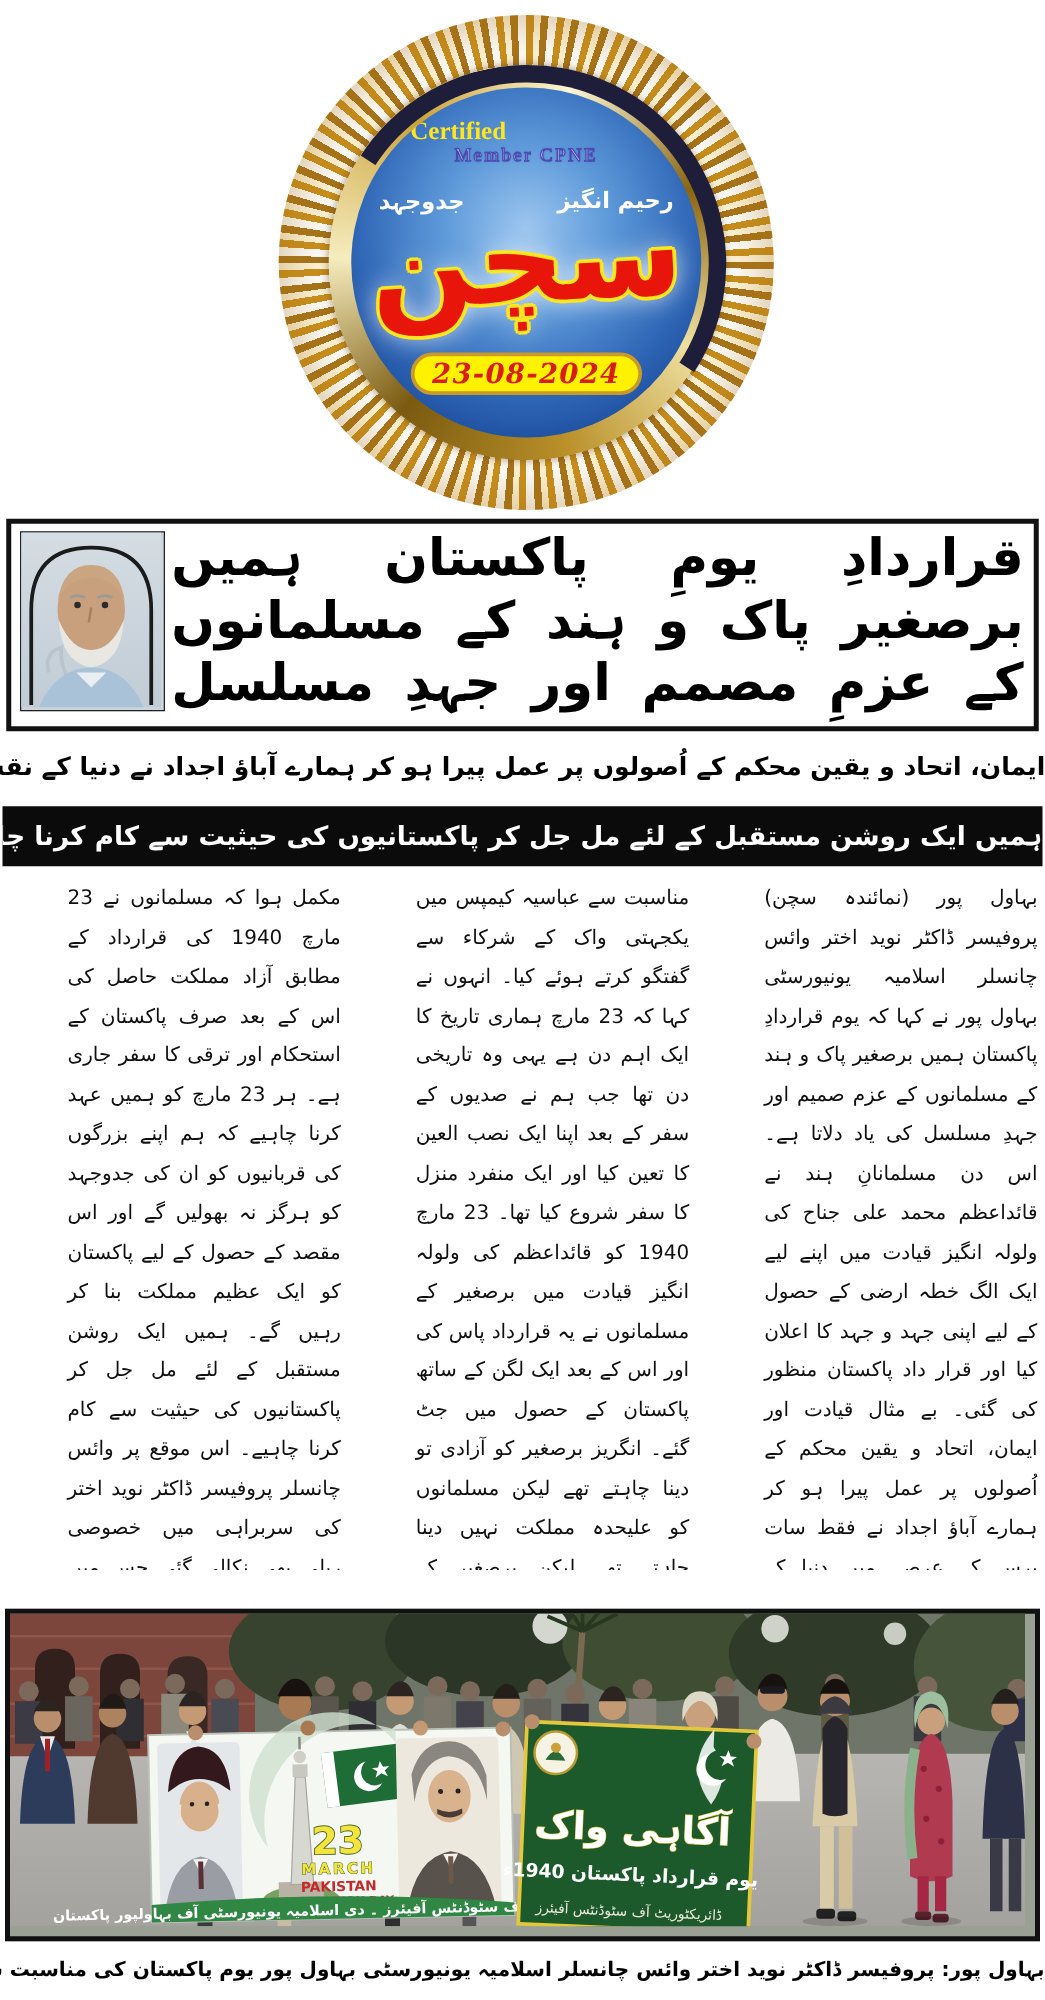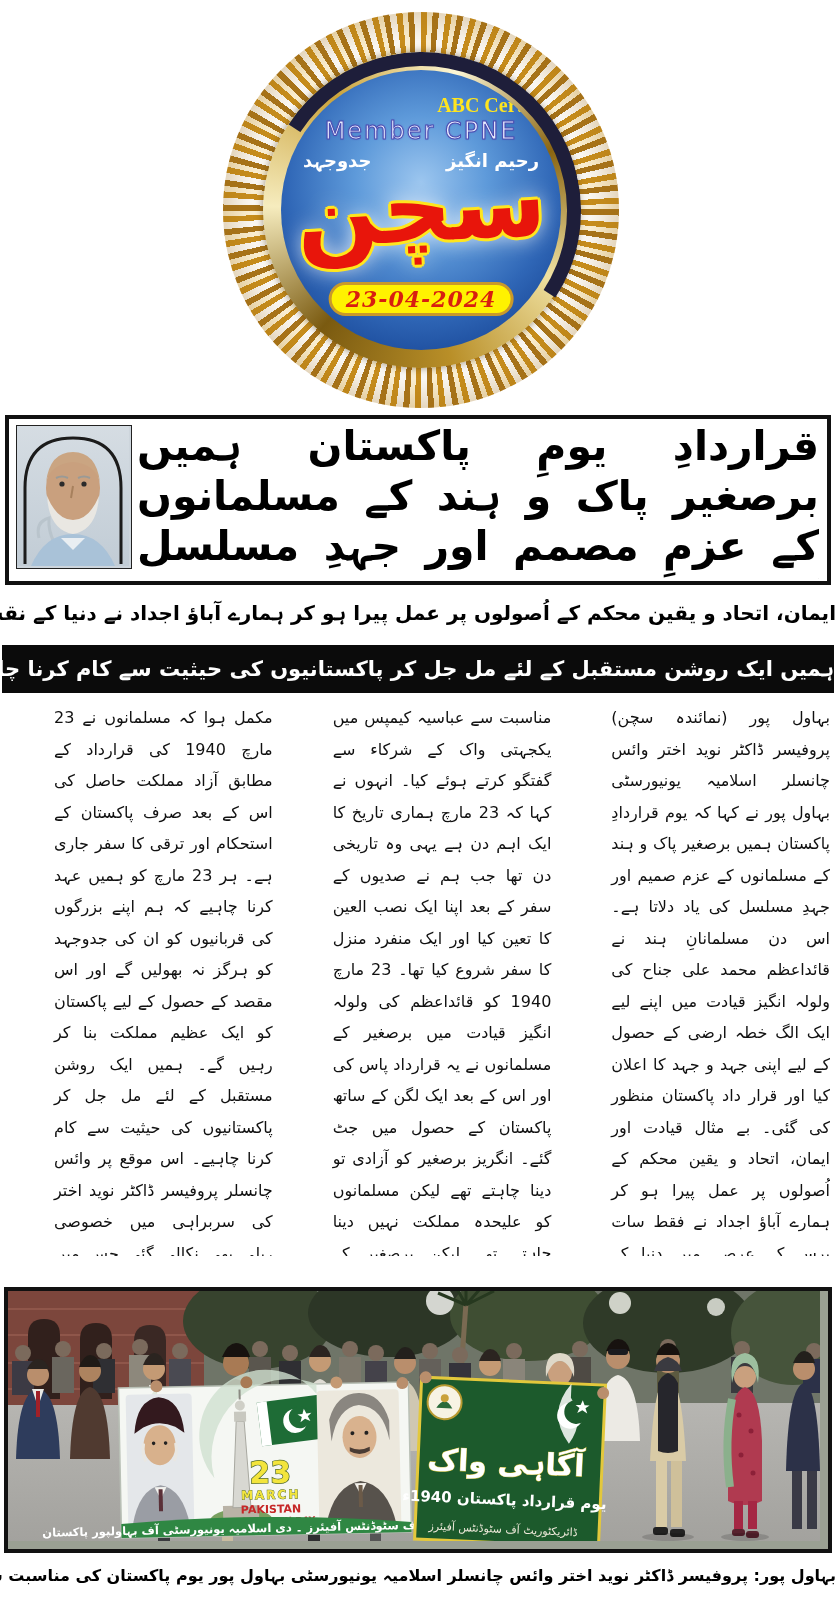--- a/index.html
+++ b/index.html
@@ -11,24 +11,24 @@
   .sunburst{position:absolute;inset:0;border-radius:50%;
     background:repeating-conic-gradient(from 0deg,#c98f1d 0deg 1.8deg,#fff6dc 1.8deg 3.4deg,#a8741a 3.4deg 5.2deg,#ffffff 5.2deg 7.2deg);
     box-shadow:inset 0 0 46px rgba(160,110,20,.55);}
   .gold-ring{position:absolute;left:40px;top:40px;width:316px;height:316px;border-radius:50%;
     background:conic-gradient(from 220deg,#7a5a10,#f6ecbe,#caa23a,#fdf7d6,#8a6512,#efe0a0,#b98f28,#7a5a10);
     box-shadow:0 0 8px rgba(90,60,10,.6);}
   .ring-shadow{position:absolute;left:40px;top:40px;width:290px;height:290px;border-radius:50%;
     border:14px solid transparent;border-right-color:#1e1e3a;border-top-color:#1e1e3a;transform:rotate(-12deg);}
   .blue-disc{position:absolute;left:58px;top:58px;width:280px;height:280px;border-radius:50%;overflow:hidden;
     background:radial-gradient(circle at 50% 40%,#9cc6ef 0%,#5e9ada 30%,#2f66b6 62%,#1c4c9c 82%,#143d86 100%);}
-  .abc{position:absolute;top:24px;width:100%;text-align:right;color:#ffe51e;
+  .abc{position:absolute;top:24px;width:100%;text-align:left;color:#ffe51e;
     font-family:"Liberation Serif","DejaVu Serif","DejaVu Sans",serif;font-weight:bold;font-size:20px;}
-  .cpne{position:absolute;top:47px;width:100%;text-align:center;color:#e9edff;font-size:24px;letter-spacing:2px;
-    -webkit-text-stroke:1px #4a4ab0;text-shadow:0 0 2px #4a4ab0;}
+  .cpne{position:absolute;top:47px;width:100%;text-align:center;color:#e9edff;font-size:15px;letter-spacing:2px;
+    -webkit-text-stroke:1px #4a4ab0;text-shadow:0 0 2px #4a4ab0;font-family:Liberation Serif, serif;}
   .urdu-row{position:absolute;top:80px;left:22px;right:22px;display:flex;justify-content:space-between;
     direction:rtl;color:#ffffff;font-size:18px;font-weight:bold;}
   .paper-name{position:absolute;top:72px;left:0;width:100%;height:132px;line-height:132px;text-align:center;
     font-size:96px;font-weight:bold;color:#e8150b;transform:rotate(-3deg);
     text-shadow:3px 0 0 #ffe51e,-3px 0 0 #ffe51e,0 3px 0 #ffe51e,0 -3px 0 #ffe51e,
       2px 2px 0 #ffe51e,-2px -2px 0 #ffe51e,2px -2px 0 #ffe51e,-2px 2px 0 #ffe51e,
       0 0 22px rgba(255,255,255,.95);}
   .date-pill{position:absolute;top:212px;left:50%;transform:translateX(-50%);
     background:#fff200;border:3px solid #c9992a;border-radius:18px;padding:1px 14px;
     color:#d81e10;font-weight:bold;font-style:italic;font-size:22px;letter-spacing:1px;
@@ -66,21 +66,21 @@
     <div class="gold-ring"></div>
     <div class="ring-shadow"></div>
     <div class="blue-disc">
       <div class="abc">ABC Certified</div>
       <div class="cpne">Member CPNE</div>
       <div class="urdu-row">
         <span>رحیم انگیز</span>
         <span>جدوجہد</span>
       </div>
       <div class="paper-name">سچن</div>
-      <div class="date-pill">23-04-2024</div>
+      <div class="date-pill">23-08-2024</div>
     </div>
   </div>
 
   <div class="headline-box">
     <div class="col-photo">
       <svg width="112" height="140" viewBox="0 0 112 140">
         <rect width="112" height="140" fill="#cdd5dc"></rect>
         <rect width="112" height="140" fill="url(#pgrad)" opacity="0.25"></rect>
         <defs>
             <linearGradient id="pgrad" x1="0" y1="0" x2="0" y2="1">

